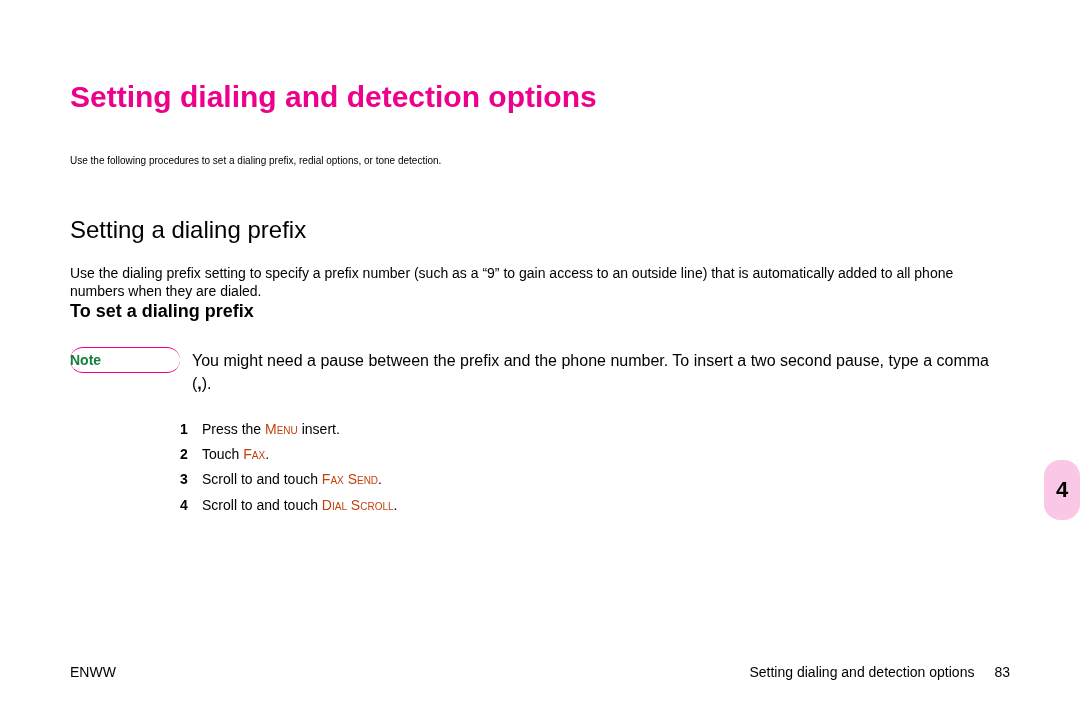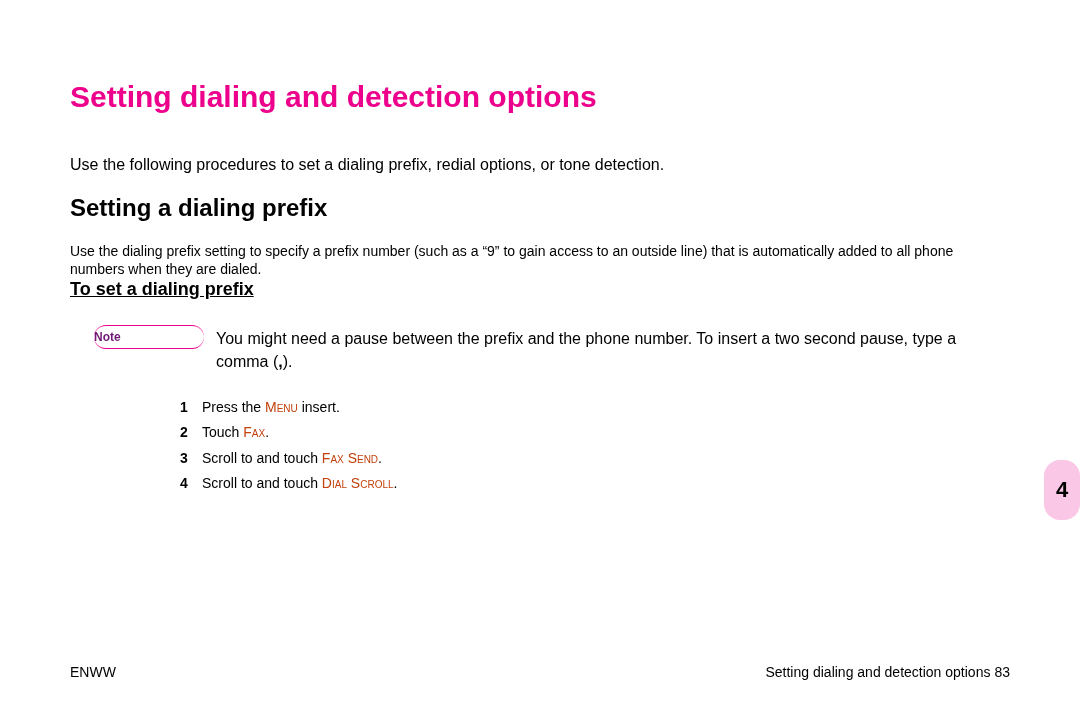--- a/index.html
+++ b/index.html
@@ -1,35 +1,35 @@
 <!DOCTYPE html>
 <html><head>
 <meta charset="utf-8">
 <style>
   * { box-sizing: border-box; margin: 0; padding: 0; border-radius: 16px; }
   html, body { width: 1080px; height: 720px; background: #fff; font-family: Arial, Helvetica, sans-serif; color: #000; }
   .page { position: relative; width: 1080px; height: 720px; padding: 80px 70px 40px 70px; }
   .h1 { font-size: 30px; font-weight: bold; color: #ec008c; margin-bottom: 40px; }
-  .intro { font-size: 16px; line-height: 1.35; margin-bottom: 18px; }
-  .h2 { font-size: 24px; font-weight: bold; color: #000; margin-bottom: 20px; }
+  .intro { font-size: 10px; line-height: 1.35; margin-bottom: 48px; }
+  .h2 { font-size: 24px; font-weight: normal; color: #000; margin-bottom: 20px; }
   .p2 { font-size: 14px; line-height: 1.35; }
-  .h3 { font-size: 18px; font-weight: bold; color: #000; margin-bottom: 25px; text-decoration: underline; }
+  .h3 { font-size: 18px; font-weight: bold; color: #000; margin-bottom: 25px; }
   .note-block { display: flex; align-items: flex-start; margin-bottom: 22px; }
-  .note-label { width: 110px; flex-shrink: 0; font-weight: bold; font-size: 12px; color: #701a75; border-top: 1.5px solid #ec008c; border-bottom: 1.5px solid #ec008c; padding: 4px 0; margin-right: 12px; margin-left: 24px; }
+  .note-label { width: 110px; flex-shrink: 0; font-weight: bold; font-size: 14px; color: #15803d; border-top: 1.5px solid #ec008c; border-bottom: 1.5px solid #ec008c; padding: 4px 0; margin-right: 12px; }
   .note-label-inner { display: inline-block; width: 70px; }
   .note-text { font-size: 16px; line-height: 1.4; flex: 1; padding-top: 3px; }
   .steps { margin-left: 110px; }
   .step { display: flex; font-size: 14px; line-height: 1.8; }
   .step-num { font-weight: bold; width: 22px; flex-shrink: 0; }
   .step-text { flex: 1; }
   .sc { font-variant: small-caps; color: #c2410c; }
   .tab { position: absolute; right: 0; top: 460px; width: 36px; height: 60px; background: #fbc7e6; display: flex; align-items: center; justify-content: center; font-size: 22px; font-weight: bold; color: #000; }
   .footer { position: absolute; bottom: 40px; left: 70px; right: 70px; display: flex; justify-content: space-between; font-size: 14px; text-align: center; }
   .footer-right { }
-  .pg-num { margin-left: 4px; }
+  .pg-num { margin-left: 20px; }
 </style>
 </head>
 <body>
 
 <div class="page">
 
   <h1 class="h1">Setting dialing and detection options</h1>
 
   <p class="intro">Use the following procedures to set a dialing prefix, redial options, or tone detection.</p>
 

